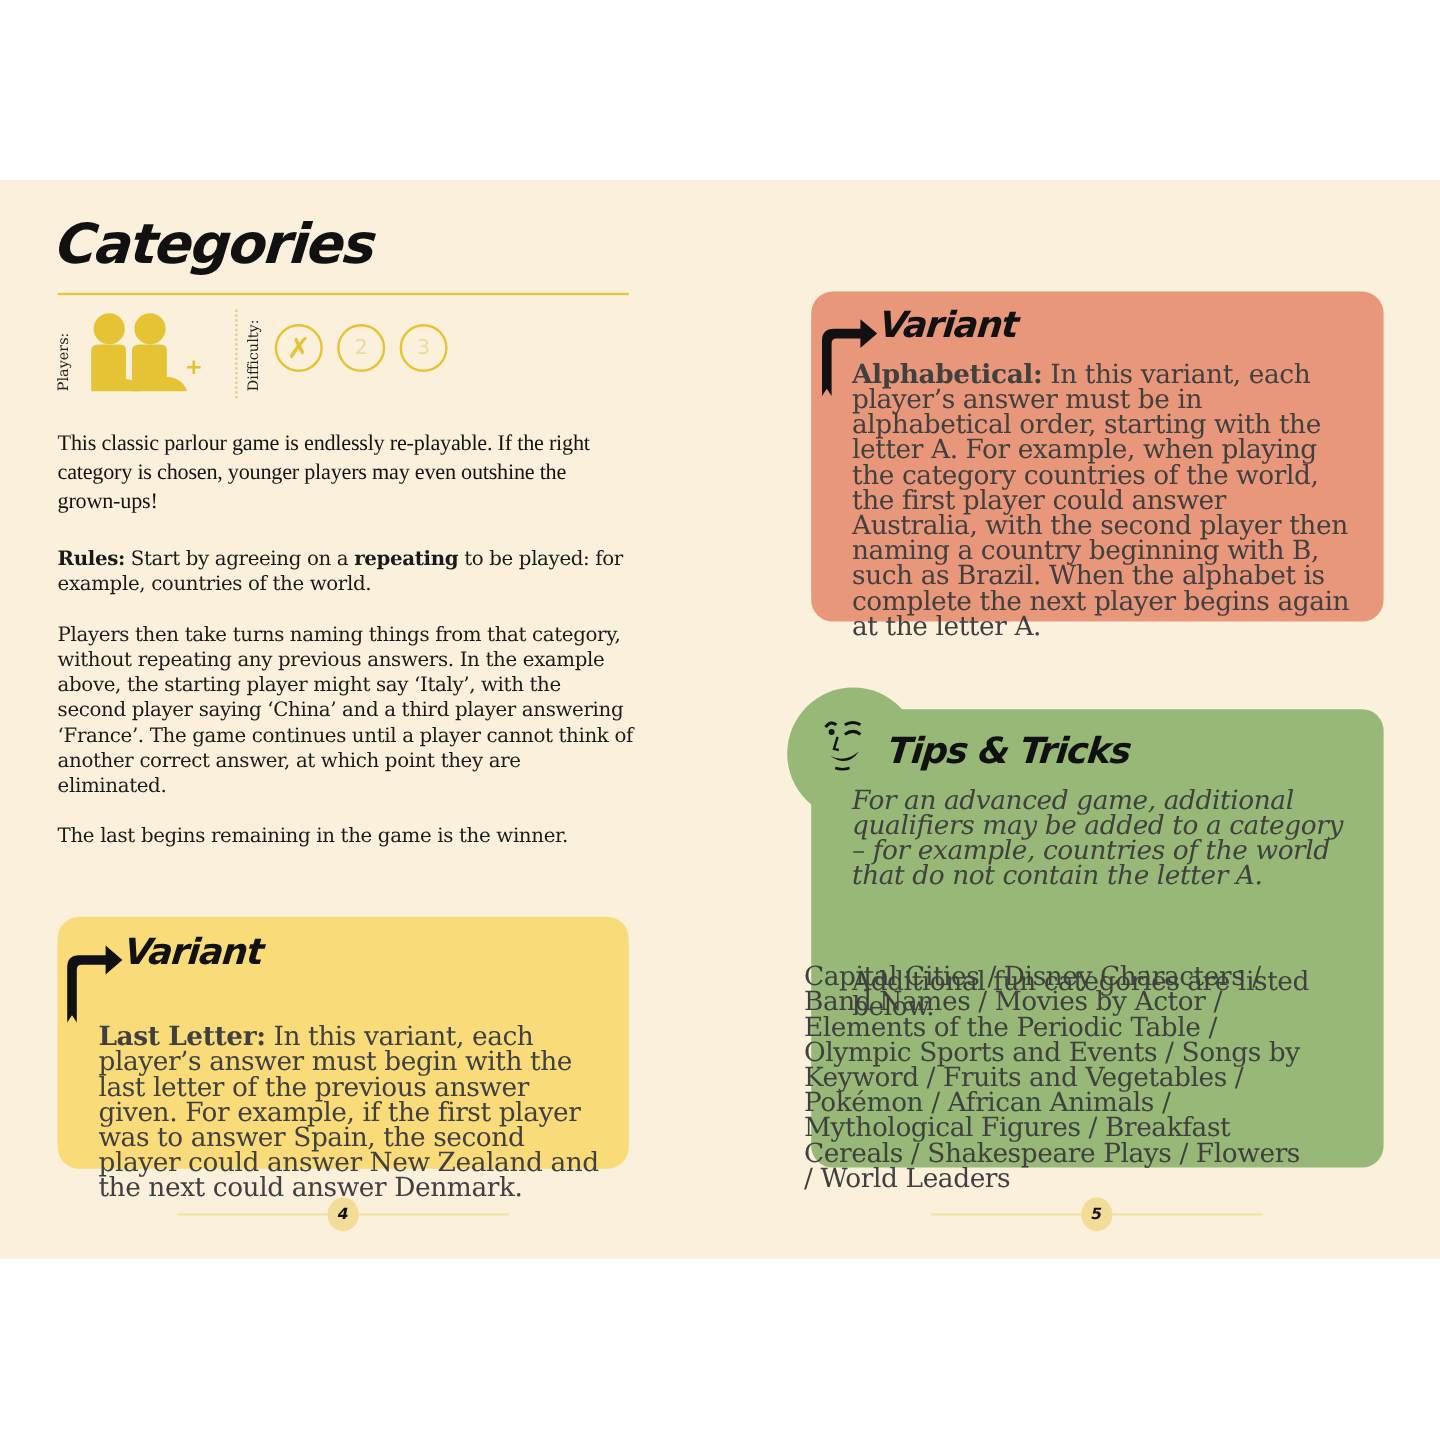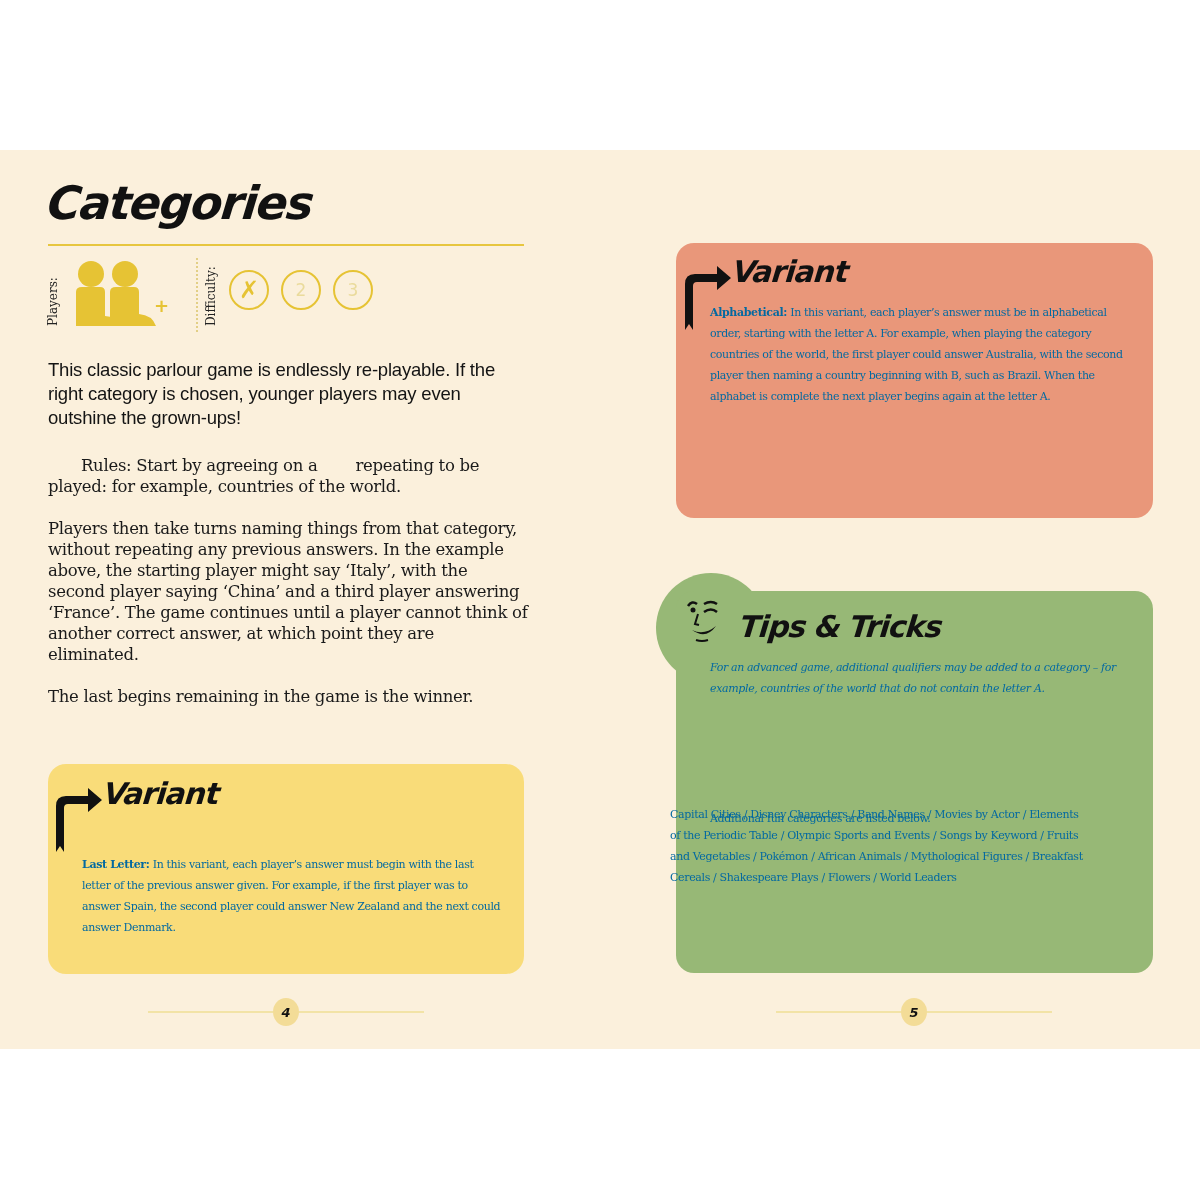--- a/index.html
+++ b/index.html
@@ -29,46 +29,46 @@
     }
     .diff-circle {
       position: absolute; top: 270px; width: 40px; height: 40px; border-radius: 50%;
       border: 2px solid #e6c334; box-sizing: border-box;
       display: flex; align-items: center; justify-content: center;
       font-family: "DejaVu Sans", sans-serif; font-size: 17px; color: #eadb9c;
     }
     .diff-circle.active { color: #e6c334; font-weight: bold; font-size: 24px; font-style: italic; }
     .intro {
       position: absolute; left: 48px; top: 358px; width: 480px; margin: 0;
-      font-family: Liberation Sans, sans-serif; font-size: 18.5px; line-height: 24px; color: #141414;
+      font-family: Liberation Serif, serif; font-size: 18.5px; line-height: 24px; color: #141414;
       letter-spacing: -0.2px;
     }
     .body-text {
       position: absolute; left: 48px; width: 490px; margin: 0;
       font-family: "DejaVu Serif", serif; font-size: 16.5px; line-height: 21px; color: #1a1a1a;
       letter-spacing: -0.3px;
     }
-    .body-text b { font-weight: normal; margin-left: 33px; }
+    .body-text b { font-weight: bold; }
     .box {
       position: absolute; border-radius: 18px; box-sizing: border-box;
     }
     .box-yellow { left: 48px; top: 764px; width: 476px; height: 210px; background: #f9dc79; }
     .box-orange { left: 676px; top: 243px; width: 477px; height: 275px; background: #e9977a; }
     .box-green { left: 676px; top: 591px; width: 477px; height: 382px; background: #97b876; }
     .green-tab {
       position: absolute; left: 656px; top: 573px; width: 110px; height: 110px; border-radius: 50%;
       background: #97b876;
     }
     .box-heading {
       position: absolute; font-family: "DejaVu Sans", sans-serif; font-weight: bold; font-style: italic;
       font-size: 30px; color: #111; letter-spacing: -1px; transform: skewX(-6deg);
     }
     .box-text {
       position: absolute; margin: 0;
-      font-family: "DejaVu Serif", serif; font-size: 11px; line-height: 21px; color: #0369a1;
+      font-family: "DejaVu Serif", serif; font-size: 22px; line-height: 21px; color: #404040;
       letter-spacing: -0.35px;
     }
     .box-text b { font-weight: bold; }
     .arrow-icon { position: absolute; }
     .wink-icon { position: absolute; }
     .footer-line { position: absolute; top: 1011px; height: 2px; background: #f2e3a6; }
     .page-num {
       position: absolute; top: 998px; width: 26px; height: 28px; border-radius: 50%;
       background: #f3dc97; display: flex; align-items: center; justify-content: center;
       font-family: "DejaVu Sans", sans-serif; font-weight: bold; font-style: italic; font-size: 13px; color: #111;

